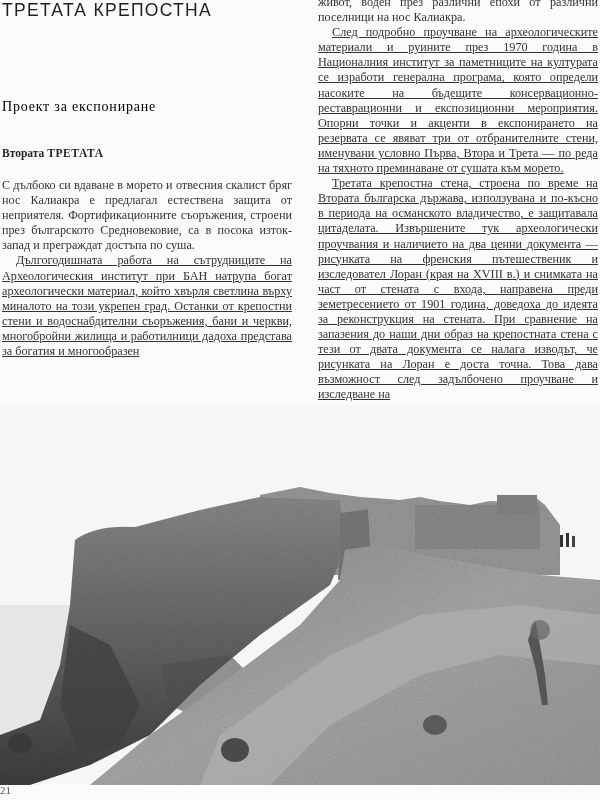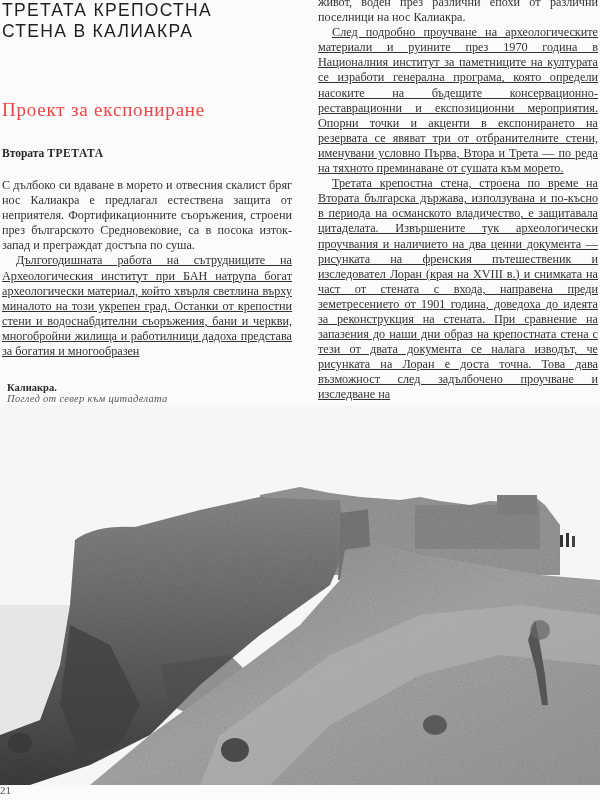--- a/index.html
+++ b/index.html
@@ -12,21 +12,21 @@
   .col-left { position: absolute; left: 2px; top: 0; width: 290px; }
   .title {
     margin: 0; padding: 0;
     font-family: "Liberation Sans", "DejaVu Sans", sans-serif;
     font-weight: normal; font-size: 17.5px; letter-spacing: 1.3px;
     line-height: 21px; color: #1f1f1f; text-transform: uppercase;
   }
   .title .line { display: block; white-space: nowrap; }
   .subtitle {
     position: absolute; top: 99px; left: 2px;
-    font-size: 19px; letter-spacing: 0.8px; color: #ef4444; margin: 0; font-weight: normal;
+    font-size: 14px; letter-spacing: 0.8px; color: #000000; margin: 0; font-weight: normal;
   }
   .author {
     position: absolute; top: 147px; left: 2px;
     font-size: 11.5px; font-weight: bold; color: #262626;
   }
   .author .surname { letter-spacing: 0.6px; }
   .body-text {
     font-size: 12.2px; line-height: 15.1px; text-align: justify; color: #333;
     margin: 0;
   }
@@ -50,21 +50,20 @@
   }
 </style>
 </head>
 <body>
 
 <div class="page">
 
   <div class="col-left">
     <h1 class="title">
       <span class="line">ТРЕТАТА КРЕПОСТНА</span>
-      <span class="line">СТЕНА В КАЛИАКРА</span>
     </h1>
   </div>
 
   <h2 class="subtitle">Проект за експониране</h2>
 
   <div class="author">
     <span>Втората</span>
     <span class="surname">ТРЕТАТА</span>
   </div>
 
@@ -72,24 +71,20 @@
     <p>С дълбоко си вдаване в морето и отвесния скалист бряг нос Калиакра е предлагал естествена защита от неприятеля. Фортификационните съоръжения, строени през българското Средновековие, са в посока изток-запад и преграждат достъпа по суша.</p>
     <p class="indent">Дългогодишната работа на сътрудниците на Археологическия институт при БАН натрупа богат археологически материал, който хвърля светлина върху миналото на този укрепен град. Останки от крепостни стени и водоснабдителни съоръжения, бани и черкви, многобройни жилища и работилници дадоха представа за богатия и многообразен</p>
   </div>
 
   <div class="body-text right-body">
     <p>живот, воден през различни епохи от различни поселници на нос Калиакра.</p>
     <p class="indent">След подробно проучване на археологическите материали и руините през 1970 година в Националния институт за паметниците на културата се изработи генерална програма, която определи насоките на бъдещите консервационно-реставрационни и експозиционни мероприятия. Опорни точки и акценти в експонирането на резервата се явяват три от отбранителните стени, именувани условно Първа, Втора и Трета — по реда на тяхното преминаване от сушата към морето.</p>
     <p class="indent">Третата крепостна стена, строена по време на Втората българска държава, използувана и по-късно в периода на османското владичество, е защитавала цитаделата. Извършените тук археологически проучвания и наличието на два ценни документа — рисунката на френския пътешественик и изследовател Лоран (края на XVIII в.) и снимката на част от стената с входа, направена преди земетресението от 1901 година, доведоха до идеята за реконструкция на стената. При сравнение на запазения до наши дни образ на крепостната стена с тези от двата документа се налага изводът, че рисунката на Лоран е доста точна. Това дава възможност след задълбочено проучване и изследване на</p>
   </div>
 
-  <div class="caption">
-    <span class="cap-title">Калиакра.</span>
-    <span class="cap-sub">Поглед от север към цитаделата</span>
-  </div>
 
   <div class="photo">
     <svg viewBox="0 0 600 380" preserveAspectRatio="none">
       <defs>
         <filter id="grain" x="0" y="0" width="100%" height="100%">
           <feTurbulence type="fractalNoise" baseFrequency="0.9" numOctaves="2" seed="3" result="n"></feTurbulence>
           <feColorMatrix type="saturate" values="0"></feColorMatrix>
           <feComponentTransfer>
               <feFuncA type="linear" slope="0.55"></feFuncA>
             </feComponentTransfer>

